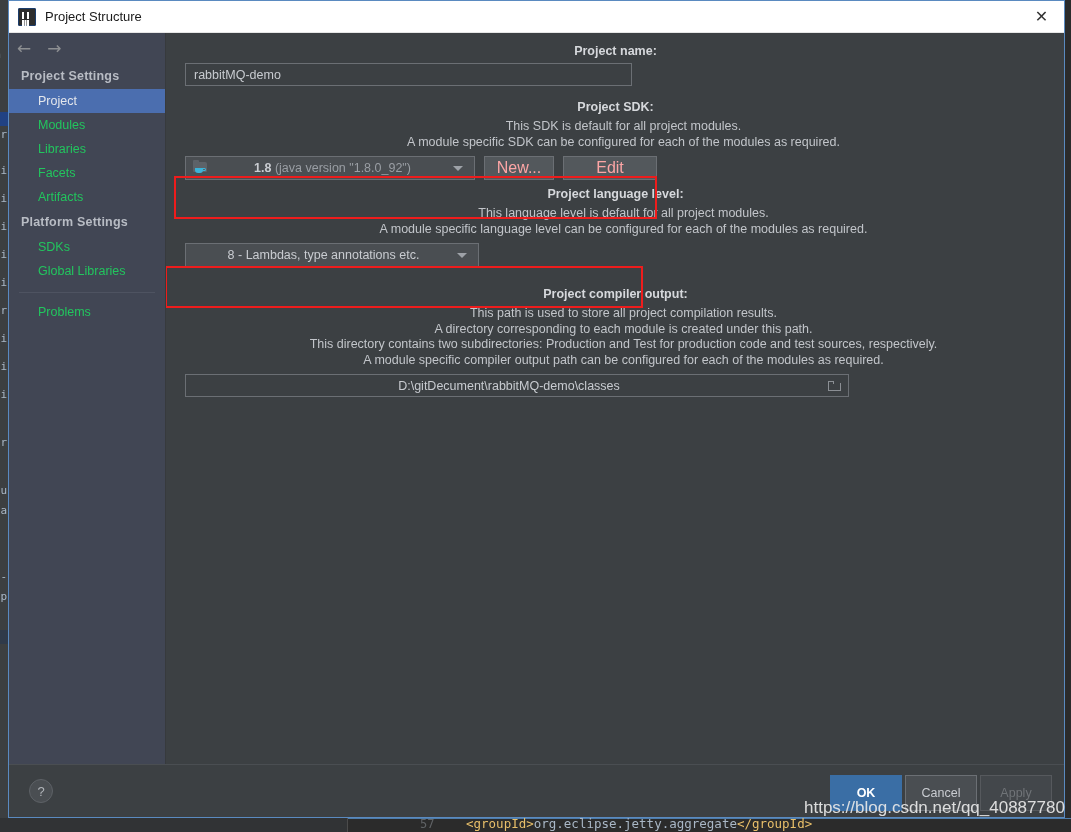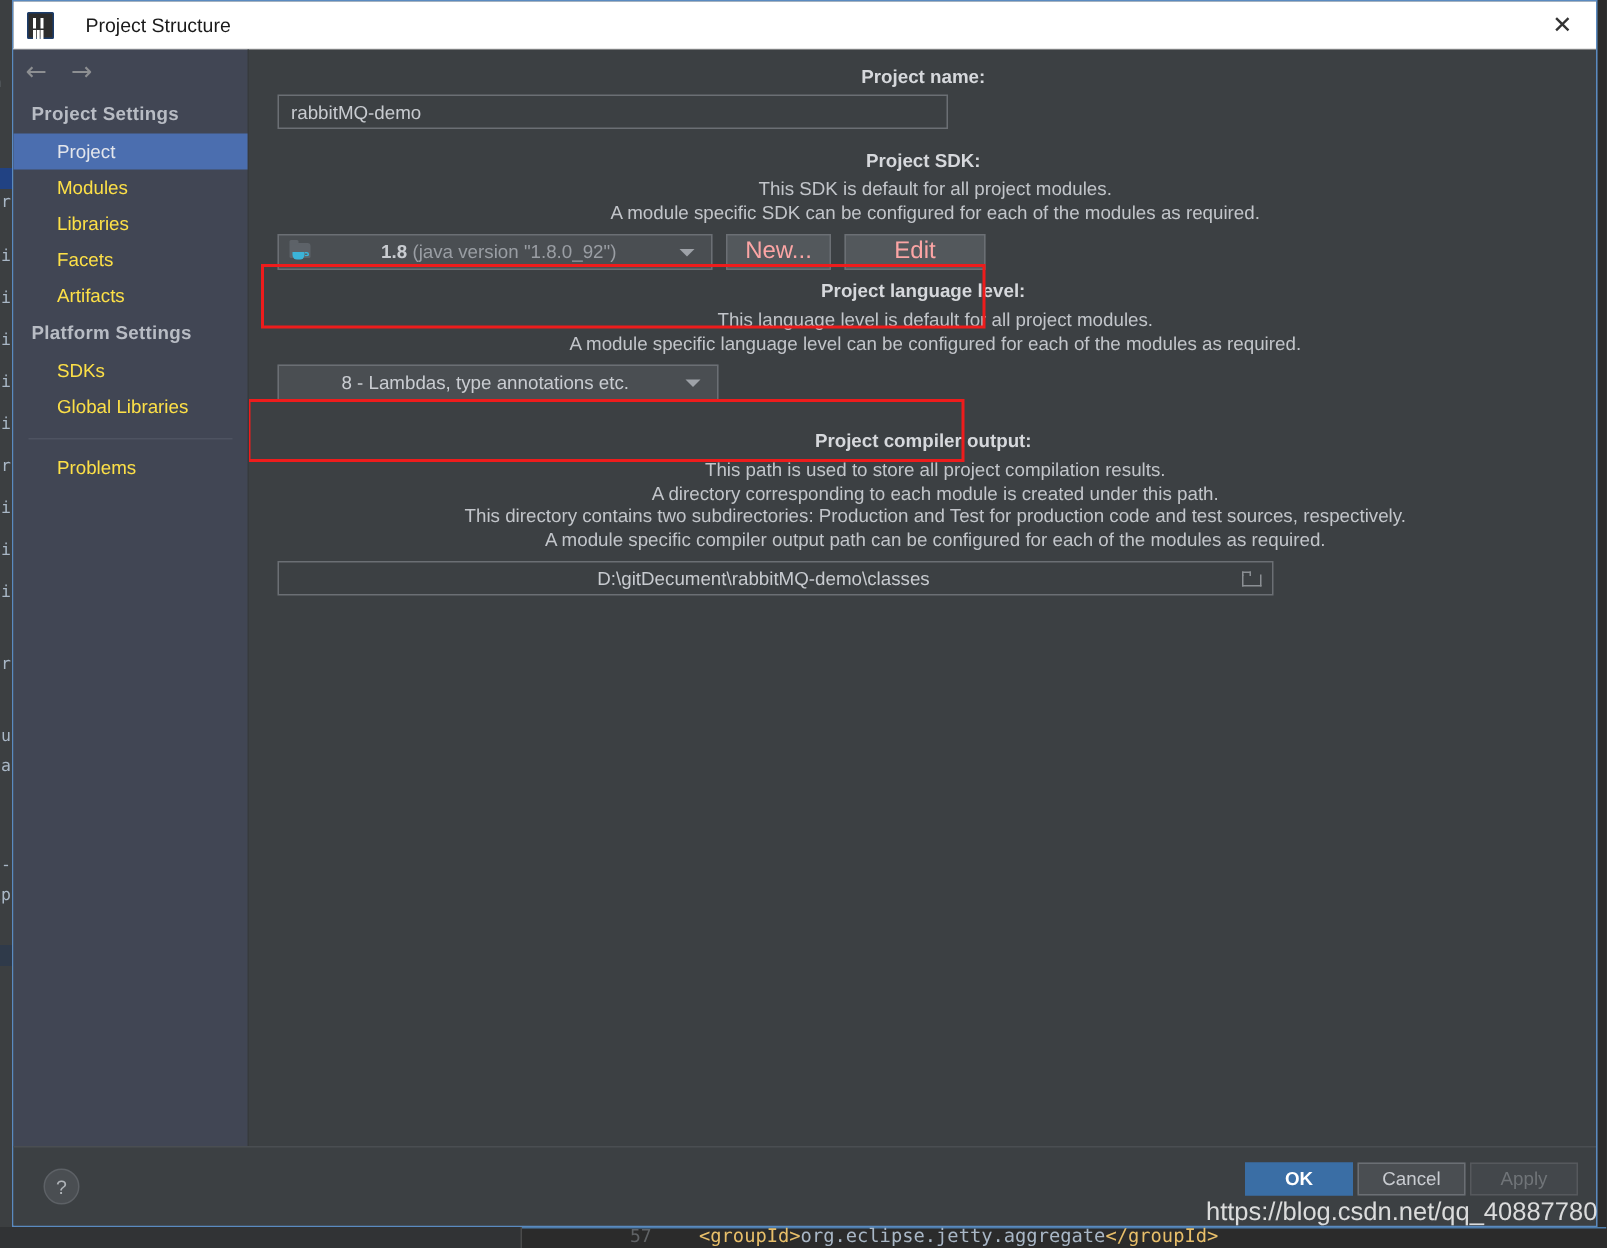--- a/index.html
+++ b/index.html
@@ -136,21 +136,21 @@
   }
   .title-icon::after {
     content: "";
     position: absolute;
     left: 8px; top: 3px;
     width: 2px; height: 7px;
     background: #ffffff;
     box-shadow: -5px 8px 0 0 #ffffff, 0px 8px 0 0 #ffffff, -2.5px 8px 0 0 #ffffff;
   }
   .title-text {
-    margin-left: 21px;
+    margin-left: 9px;
     font-size: 13px;
     color: #1a1a1a;
     font-family: "Liberation Sans", sans-serif;
   }
   .title-close {
     position: absolute;
     right: 0px; top: 0;
     width: 45px; height: 31px;
     display: flex;
     align-items: center;
@@ -193,21 +193,21 @@
   }
   .side-group {
     font-size: 12.5px;
     font-weight: bold;
     color: #b8bcc4;
     padding: 6px 0 6px 12px;
     letter-spacing: 0.2px;
   }
   .side-item {
     font-size: 12.5px;
-    color: #fde047;
+    color: #22c55e;
     padding: 4px 0 4px 29px;
     line-height: 16px;
     cursor: pointer;
   }
   .side-item.selected {
     background: #4b6eaf;
     color: #e3e6ec;
   }
   .side-sep {
     height: 1px;
@@ -415,21 +415,21 @@
     box-sizing: border-box;
   }
   .footer-actions {
     position: absolute;
     right: 12px;
     top: 10px;
     display: flex;
     gap: 3px;
   }
   .fbtn {
-    width: 72px; height: 22px;
+    width: 72px; height: 36px;
     display: flex;
     align-items: center;
     justify-content: center;
     font-size: 12.5px;
     border: 1px solid #6b6f74;
     box-sizing: border-box;
     cursor: pointer;
     font-family: "Liberation Sans", sans-serif;
   }
   .fbtn.primary {

